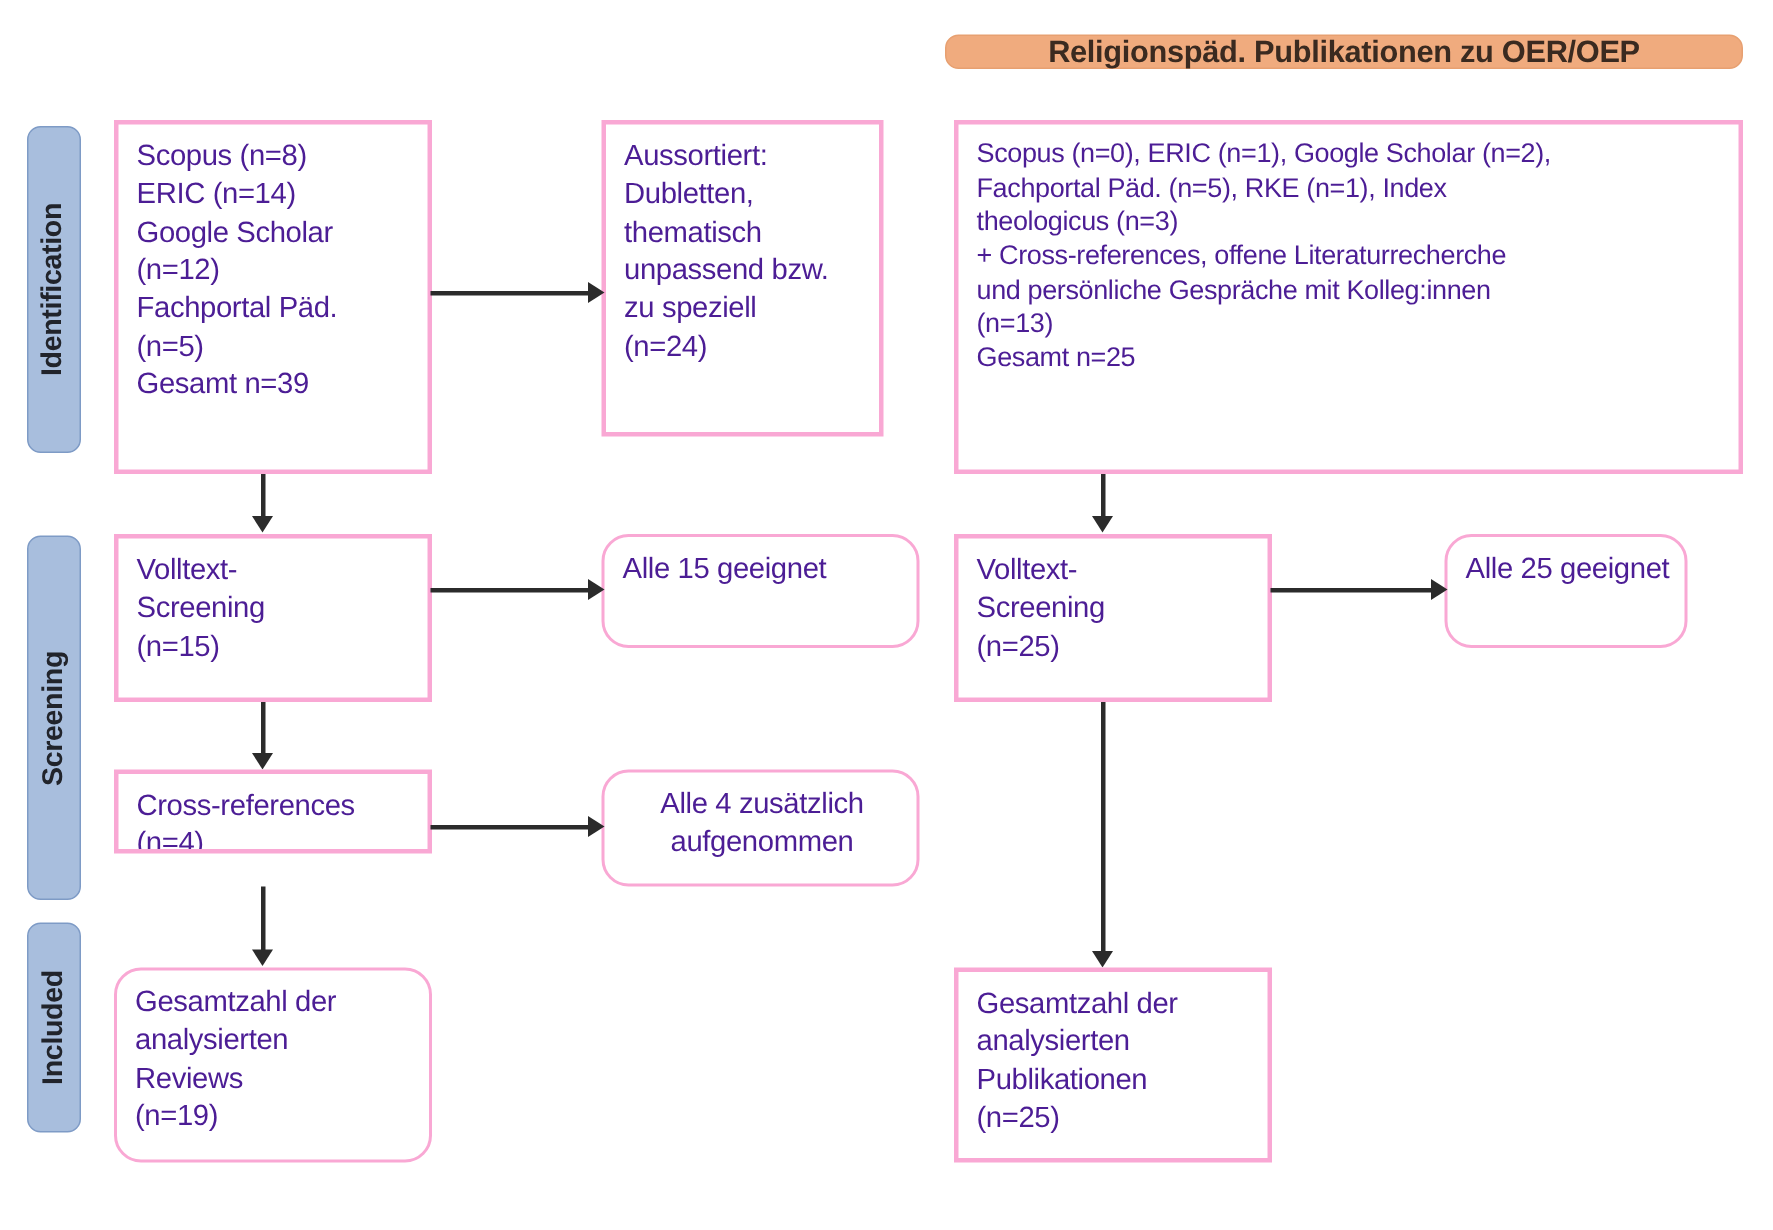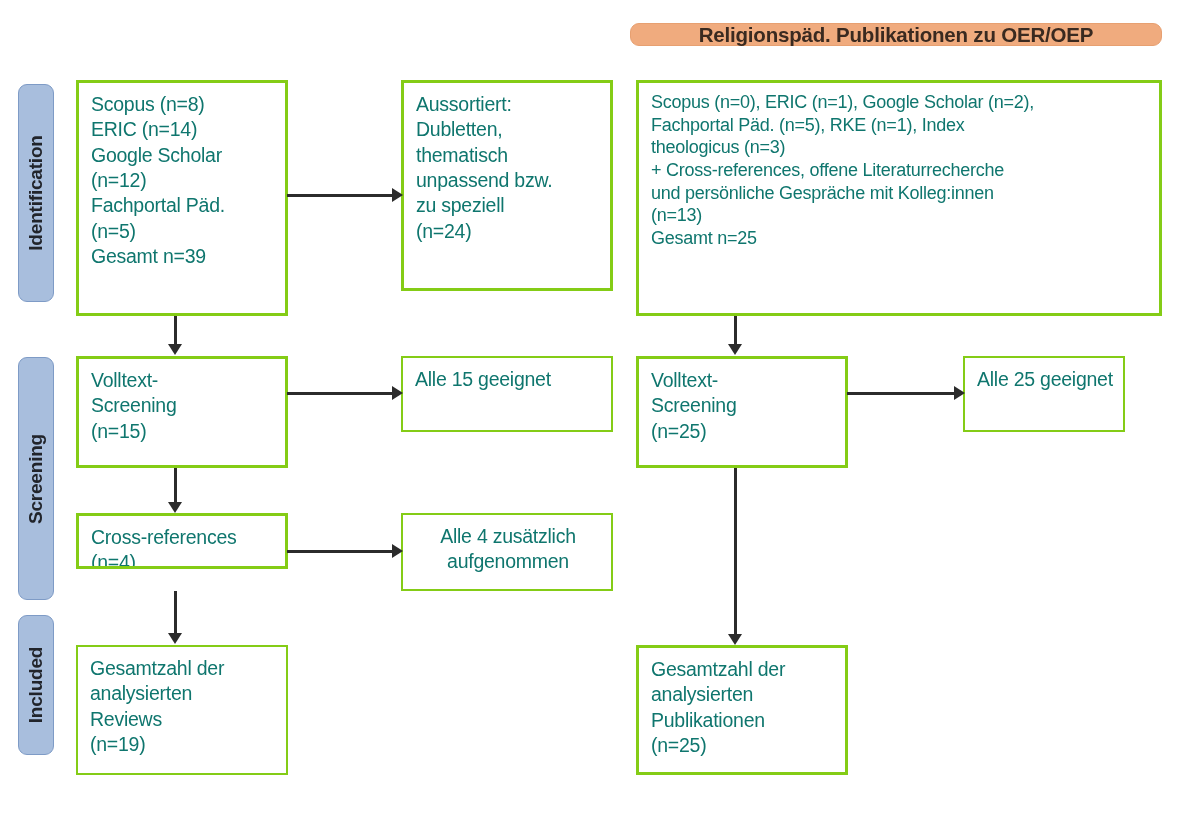--- a/index.html
+++ b/index.html
@@ -54,32 +54,33 @@
     font-size: 19px;
     font-weight: bold;
     color: #21242b;
     letter-spacing: -0.2px;
   }
 
   
   .box {
     position: absolute;
     background: #ffffff;
-    border: 3px solid #84cc16;
+    border: 3px solid #f9a8d4;
     box-sizing: border-box;
     padding: 9px 10px 6px 12px;
     font-size: 19.5px;
     line-height: 1.30;
-    color: #0f766e;
+    color: #4c1d95;
     letter-spacing: -0.25px;
     white-space: pre-line;
     overflow: hidden;
   }
   .box.thin {
     border-width: 2.5px;
+    border-radius: 18px;
   }
   .box.dense {
     line-height: 1.26;
     font-size: 18px;
     padding-top: 8px;
   }
 
   
   .conn {
     position: absolute;
@@ -124,21 +125,21 @@
   </div>
 
   <div class="box" style="left:76px; top:80px; width:212px; height:236px;">Scopus (n=8)
 ERIC (n=14)
 Google Scholar
 (n=12)
 Fachportal Päd.
 (n=5)
 Gesamt n=39</div>
 
-  <div class="box" style="left:401px; top:80px; width:212px; height:211px;">Aussortiert:
+  <div class="box" style="left:401px; top:80px; width:188px; height:211px;">Aussortiert:
 Dubletten,
 thematisch
 unpassend bzw.
 zu speziell
 (n=24)</div>
 
   <div class="conn h" style="left:287px; top:194px; width:107px;"></div>
   <div class="arrow-right" style="left:392px; top:188px;"></div>
 
   <div class="conn v" style="left:174px; top:316px; height:32px;"></div>

